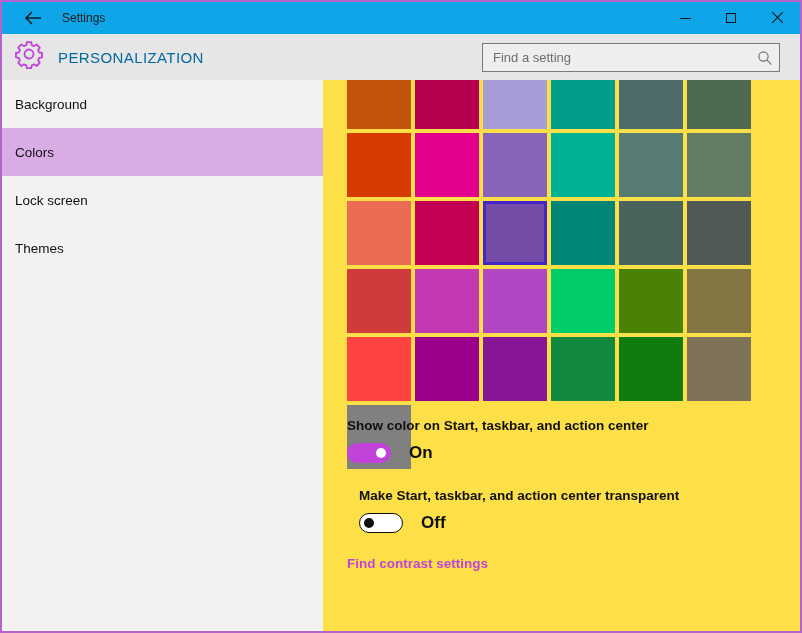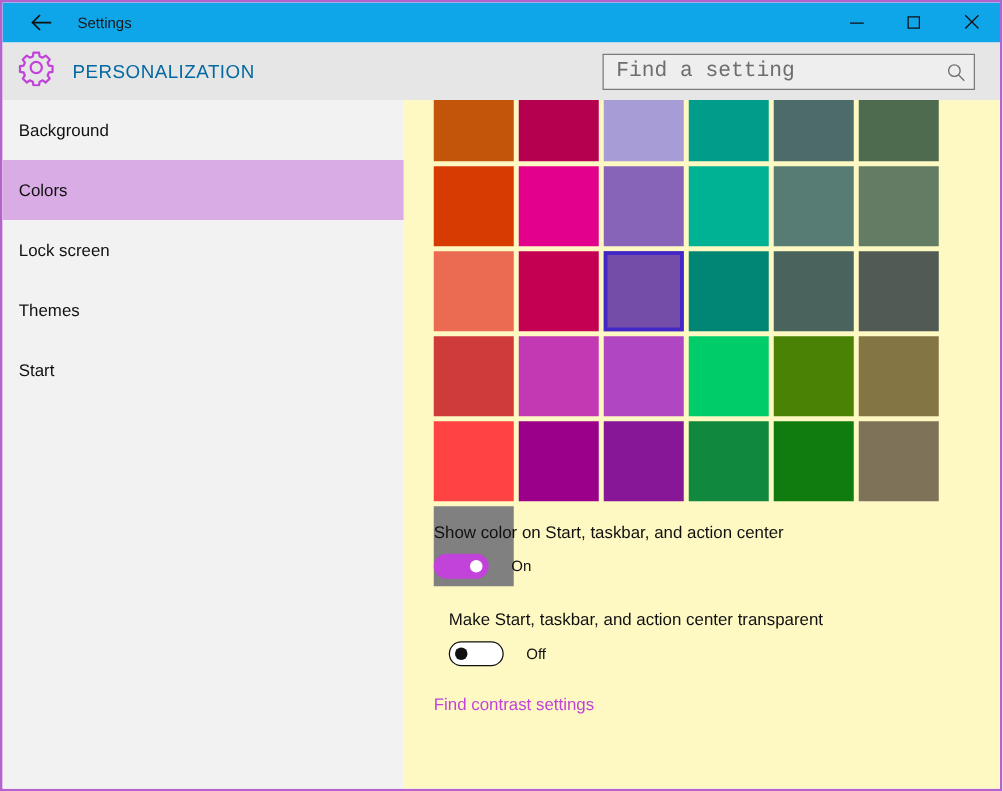--- a/index.html
+++ b/index.html
@@ -78,22 +78,22 @@
     position: absolute; right: 20px; top: 9px;
     width: 298px; height: 29px;
     background: #eeeeee;
     border: 1px solid #7a7a7a;
     display: flex; align-items: center;
   }
   #search-input {
     flex: 1; height: 100%;
     border: none; outline: none; background: transparent;
     padding: 0 8px 0 10px;
-    font-family: Liberation Mono, monospace;
-    font-size: 17px; color: #6e6e6e;
+    font-family: Liberation Sans, sans-serif;
+    font-size: 13px; color: #6e6e6e;
   }
   #search-input::placeholder { color: #6e6e6e; opacity: 1; }
   #search-icon {
     width: 28px; height: 100%;
     display: flex; align-items: center; justify-content: center;
   }
 
   
   #sidebar {
     position: absolute; left: 0; top: 78px;
@@ -106,22 +106,23 @@
     padding-left: 13px;
     font-size: 13.5px; color: #101010;
     cursor: pointer;
   }
   .nav-item.selected { background: #d9ace6; }
 
   
   #content {
     position: absolute; left: 321px; top: 78px;
     width: 477px; height: 551px;
-    background: #fef9c3;
+    background: #fde047;
     overflow: hidden;
+    font-weight: bold;
   }
 
   
   #swatch-grid {
     position: absolute; left: 24px; top: -15px;
     width: 420px;
   }
   .swatch-row {
     display: flex;
     margin-bottom: 4px;
@@ -165,21 +166,21 @@
     border: 1px solid #101010;
   }
   .toggle.off .knob {
     position: absolute; left: 4px; top: 50%;
     transform: translateY(-50%);
     width: 10px; height: 10px; border-radius: 50%;
     background: #101010;
   }
   .toggle-state {
     margin-left: 18px;
-    font-size: 12px; color: #101010;
+    font-size: 17px; color: #101010;
   }
   #high-contrast-link {
     position: absolute; left: 24px; top: 476px;
     font-size: 13.5px; color: #c143d9;
     text-decoration: none; cursor: pointer;
   }
 </style>
 </head>
 <body>
 
@@ -229,23 +230,20 @@
       </div>
       <div class="nav-item selected">
         <span>Colors</span>
       </div>
       <div class="nav-item">
         <span>Lock screen</span>
       </div>
       <div class="nav-item">
         <span>Themes</span>
       </div>
-      <div class="nav-item">
-        <span>Start</span>
-      </div>
     </nav>
 
   <div id="content">
 
     <div id="swatch-grid">
         <div class="swatch-row">
           <div class="swatch" style="background: rgb(194, 85, 9);"></div>
           <div class="swatch" style="background: rgb(181, 0, 80);"></div>
           <div class="swatch" style="background: rgb(168, 156, 214);"></div>
           <div class="swatch" style="background: rgb(0, 158, 138);"></div>

